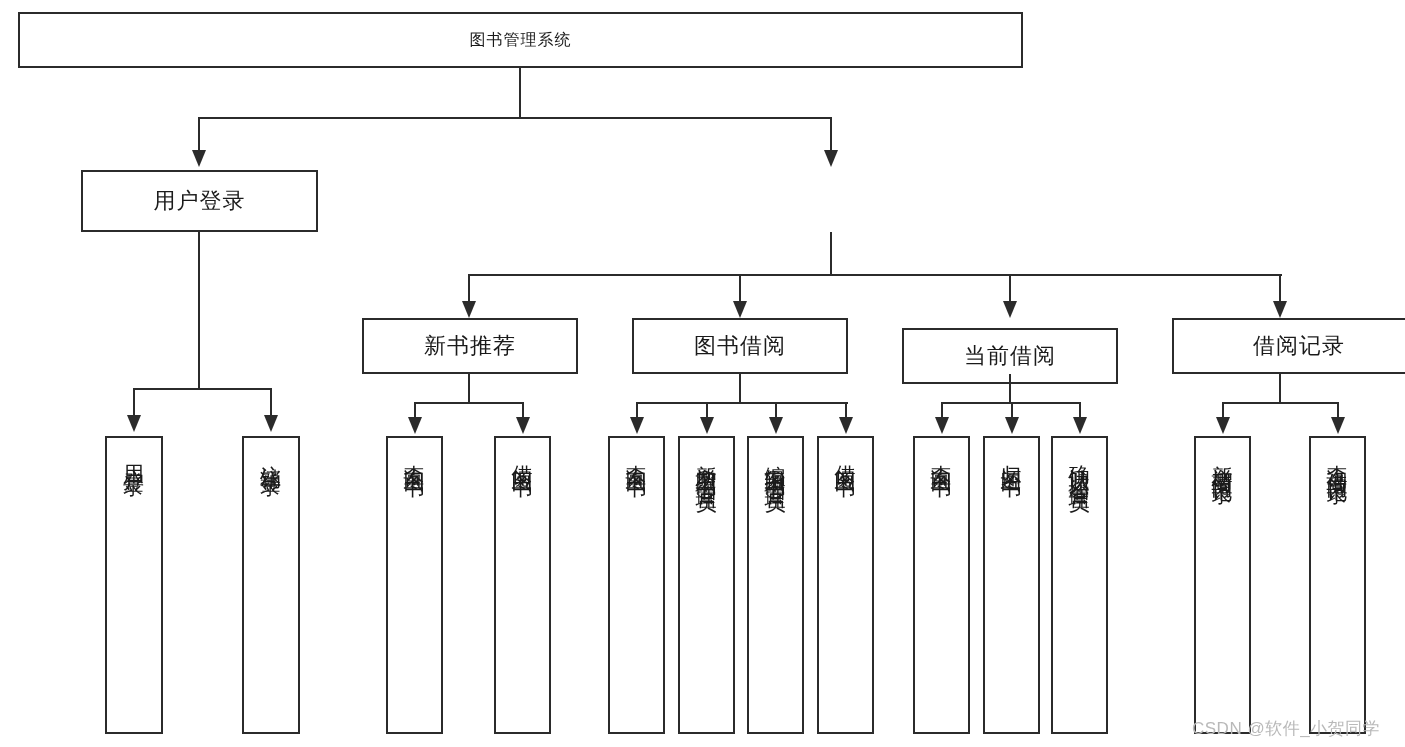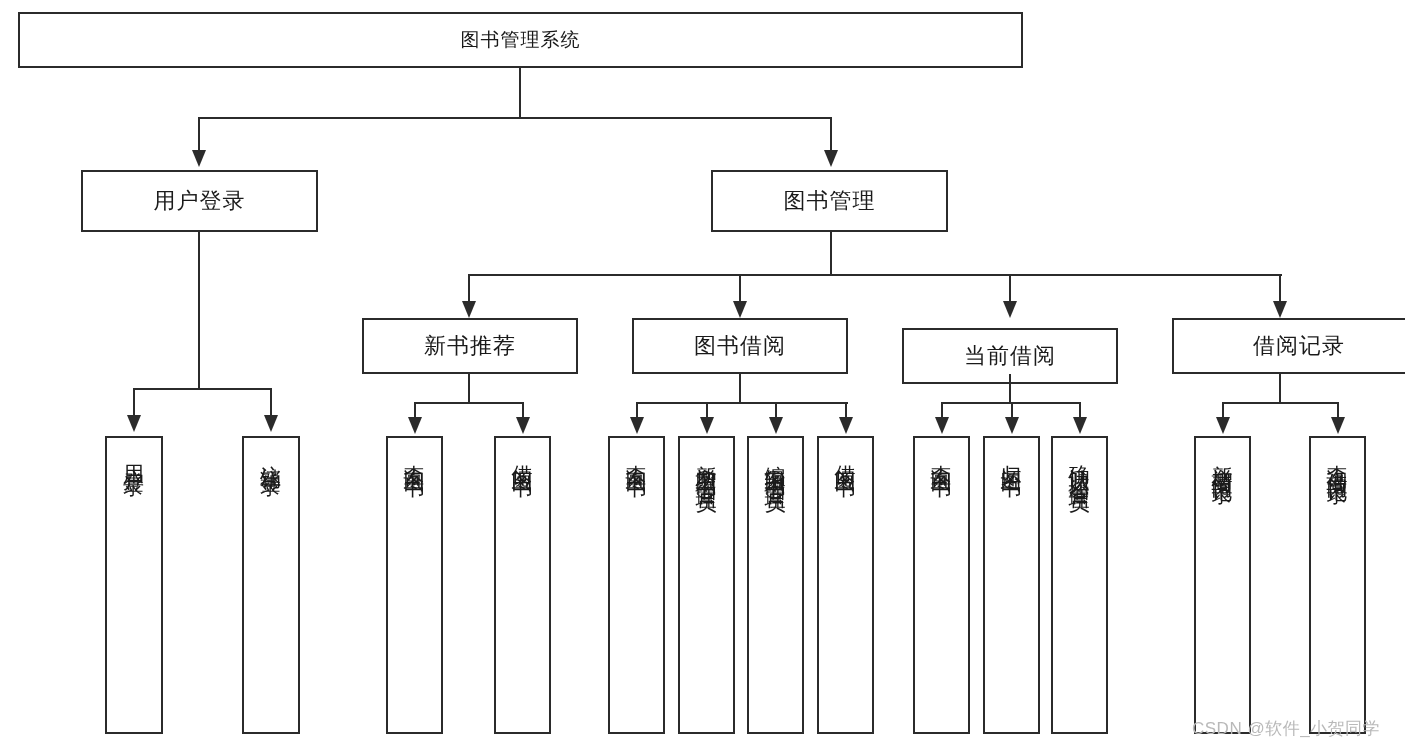--- a/index.html
+++ b/index.html
@@ -24,21 +24,21 @@
     align-items:center;
     justify-content:center;
     color:#1a1a1a;
     letter-spacing:1px;
   }
   .node.h{
     font-size:22px;
     line-height:1.1;
   }
   .node.root{
-    font-size:19px;
+    font-size:16px;
     text-align:center;
   }
   
   .node.v{
     font-size:21px;
     align-items:flex-start;
     justify-content:center;
     padding-top:10px;
   }
   .node.v .vtext{
@@ -84,23 +84,20 @@
 
   <div class="ln lnh" style="left:198px;top:117px;width:634px;height:2.4px;"></div>
 
   <div class="ln lnv" style="left:198px;top:117px;height:36px;"></div>
   <div class="arrow" style="left:192px;top:150px;"></div>
   <div class="ln lnv" style="left:830px;top:117px;height:36px;"></div>
   <div class="arrow" style="left:824px;top:150px;"></div>
 
   <div class="node h" style="left:81px;top:170px;width:237px;height:62px;">
     <span>用户登录</span>
-  </div>
-  <div class="node h" style="left:711px;top:170px;width:237px;height:62px;">
-    <span>图书管理</span>
   </div>
 
   <div class="ln lnv" style="left:198px;top:232px;height:156px;"></div>
   <div class="ln lnh" style="left:133px;top:388px;width:137px;height:2.4px;"></div>
   <div class="ln lnv" style="left:133px;top:388px;height:30px;"></div>
   <div class="arrow" style="left:127px;top:415px;"></div>
   <div class="ln lnv" style="left:270px;top:388px;height:30px;"></div>
   <div class="arrow" style="left:264px;top:415px;"></div>
 
   <div class="node v" style="left:105px;top:436px;width:58px;height:298px;">

